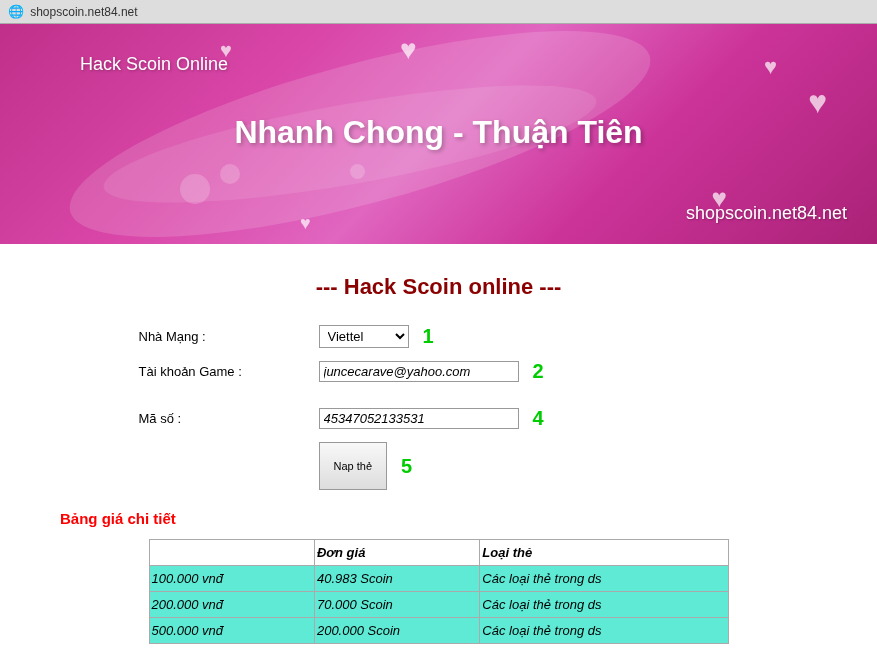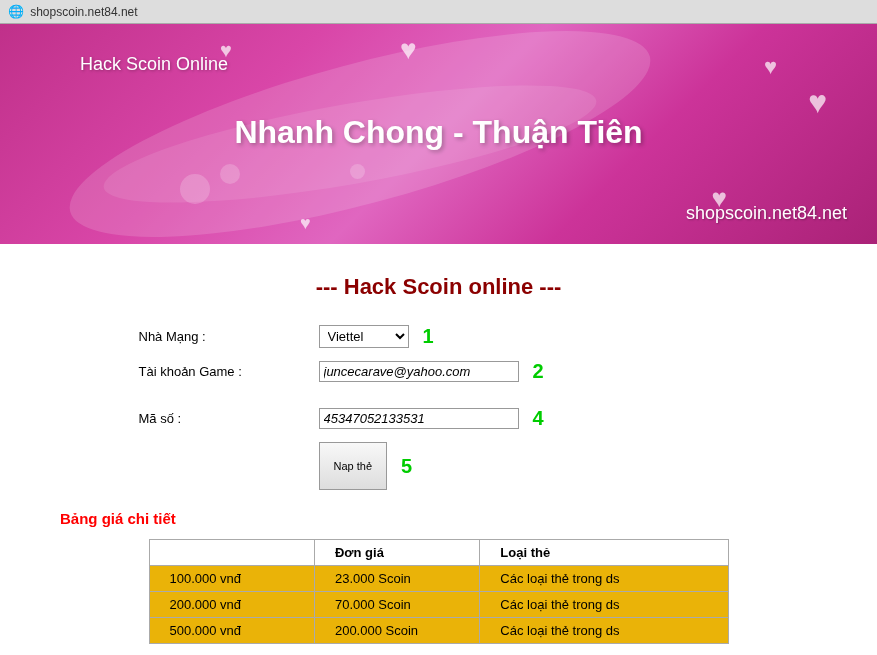--- a/index.html
+++ b/index.html
@@ -172,30 +172,31 @@
       margin-top: 20px;
       margin-bottom: 12px;
     }
     .price-table {
       border-collapse: collapse;
       width: 580px;
       margin: 0 auto;
     }
     .price-table th, .price-table td {
       border: 1px solid #aaa;
-      padding: 5px 20px;
+      padding: 5px 2px;
       font-size: 13px;
       text-align: left;
+      font-style: italic;
     }
     .price-table th {
       font-weight: bold;
       background: #fff;
     }
     .price-table td {
-      background: #eab308;
+      background: #5eead4;
     }
     .price-table .col-empty {
       width: 160px;
     }
     .price-table .col-dongia {
       width: 160px;
     }
     .price-table .col-loaithe {
       width: 240px;
     }
@@ -278,21 +279,21 @@
       <thead>
         <tr>
           <th class="col-empty"></th>
           <th class="col-dongia">Đơn giá</th>
           <th class="col-loaithe">Loại thẻ</th>
         </tr>
       </thead>
       <tbody>
         <tr>
           <td>100.000 vnđ</td>
-          <td>23.000 Scoin</td>
+          <td>40.983 Scoin</td>
           <td>Các loại thẻ trong ds</td>
         </tr>
         <tr>
           <td>200.000 vnđ</td>
           <td>70.000 Scoin</td>
           <td>Các loại thẻ trong ds</td>
         </tr>
         <tr>
           <td>500.000 vnđ</td>
           <td>200.000 Scoin</td>

